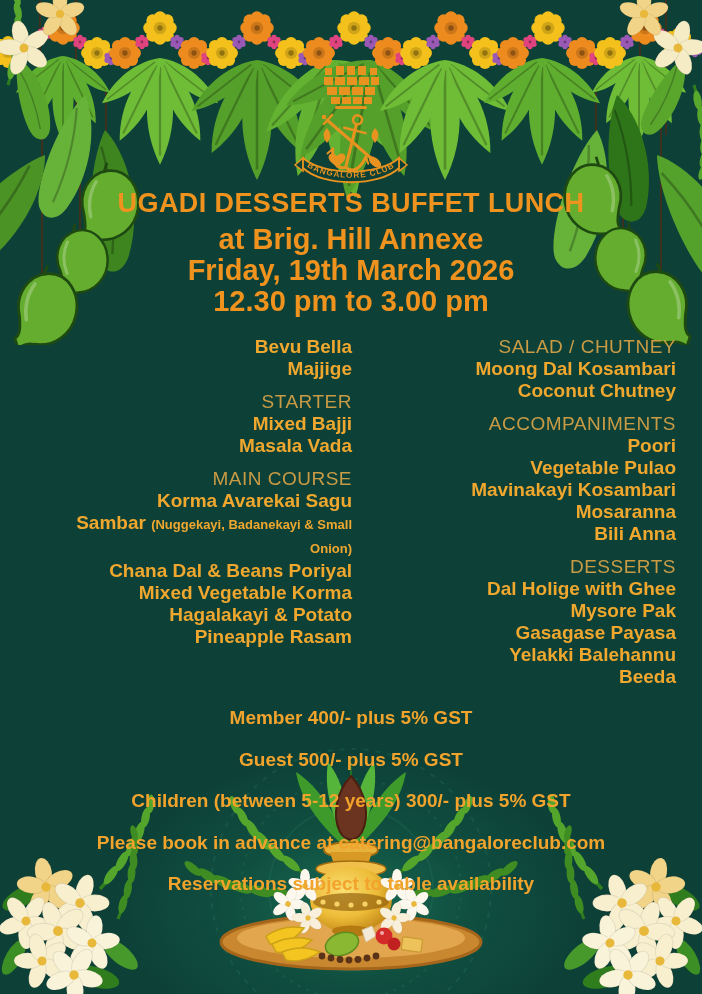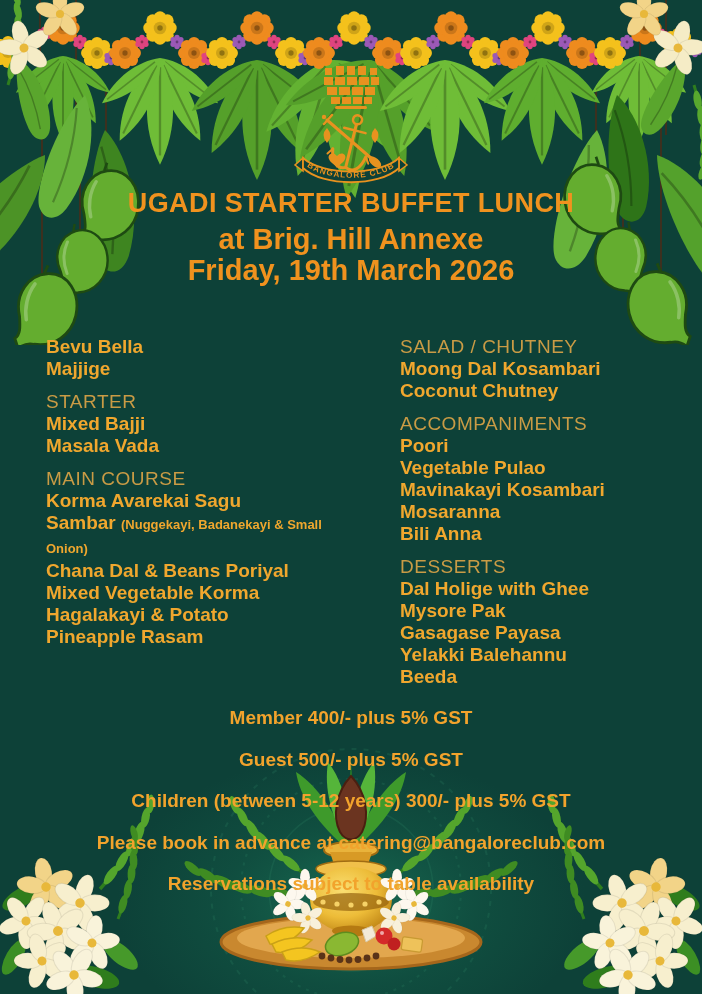--- a/index.html
+++ b/index.html
@@ -21,21 +21,21 @@
   .garland{top:0;left:0;}
   .crest{position:absolute;top:66px;left:291px;}
   .title-block{position:absolute;top:188px;left:0;right:0;text-align:center;z-index:5;}
   .title-block h1{
     font-size:27px;font-weight:bold;color:var(--title-orange);
     letter-spacing:0.4px;margin-bottom:5px;
   }
   .title-block .sub{
     font-size:29px;font-weight:bold;color:var(--title-orange);line-height:31px;
   }
-  .menu{position:absolute;top:336px;left:46px;right:26px;display:flex;z-index:5;}
+  .menu{position:absolute;top:336px;left:46px;right:26px;display:flex;z-index:5;text-align:right;}
   .col-left{width:306px;}
   .col-right{flex:1;margin-left:48px;}
   .menu .section{margin-bottom:11px;}
   .menu .sec-header{
     font-size:19px;font-weight:400;color:var(--header-gold);line-height:22px;letter-spacing:0.5px;
   }
   .menu .item{
     font-size:19px;font-weight:bold;color:var(--menu-gold);line-height:22px;
   }
   .menu .item .note{font-size:13px;font-weight:bold;}
@@ -285,23 +285,24 @@
       <path d="M12,92 L4,99 L12,105 Z M108,92 L116,99 L108,105 Z" fill="#0d4138" stroke="#e8921f" stroke-width="1.5"></path>
       <path d="M12,92 C32,110 88,110 108,92 L108,102 C88,121 32,121 12,102 Z" fill="#0d4138" stroke="#e8921f" stroke-width="1.8"></path>
       <path id="ribtext" d="M14,99 C34,116 86,116 106,99" fill="none"></path>
       <text font-size="8.2" font-weight="bold" fill="#e8921f" letter-spacing="1" font-family="Liberation Sans, sans-serif">
         <textPath href="#ribtext" startOffset="50%" text-anchor="middle">BANGALORE CLUB</textPath>
       </text>
     </g>
   </svg>
 
   <header class="title-block">
-    <h1>UGADI STARTER BUFFET LUNCH</h1>
+    <h1>UGADI DESSERTS BUFFET LUNCH</h1>
     <div class="sub">at Brig. Hill Annexe</div>
     <div class="sub">Friday, 19th March 2026</div>
+    <div class="sub">12.30 pm to 3.00 pm</div>
   </header>
 
   <main class="menu">
     <div class="col-left">
       <div class="section">
         <div class="item">Bevu Bella</div>
         <div class="item">Majjige</div>
       </div>
       <div class="section">
         <div class="sec-header">STARTER</div>

